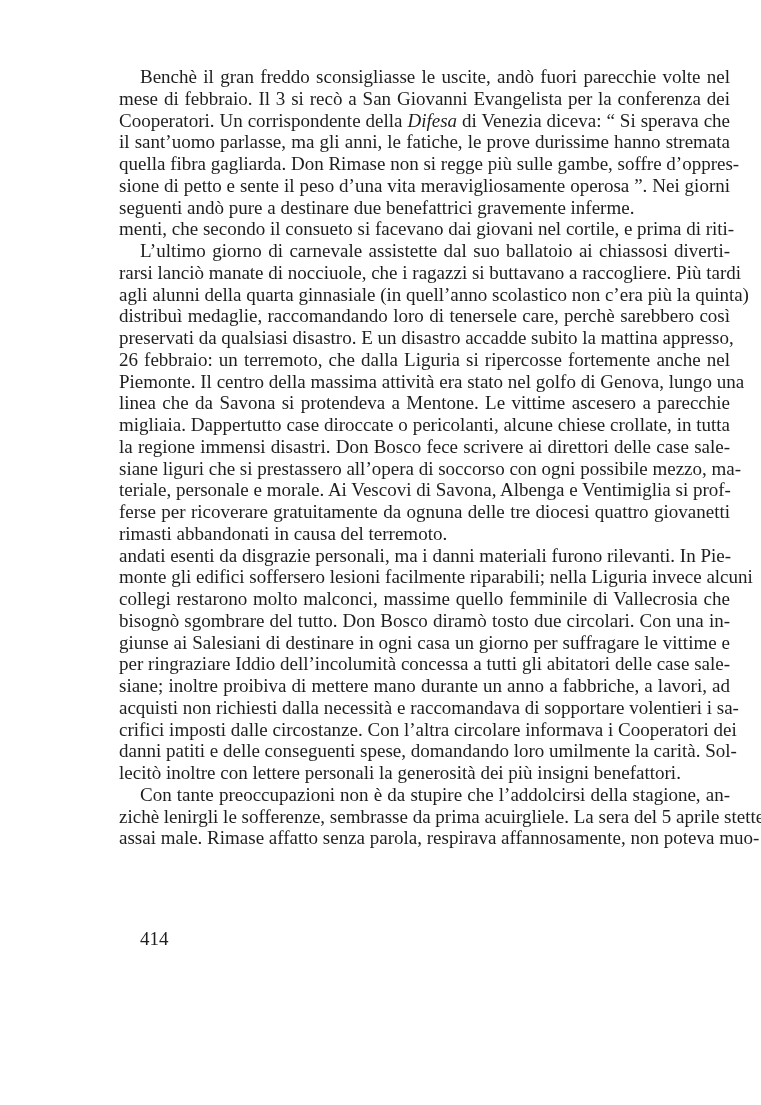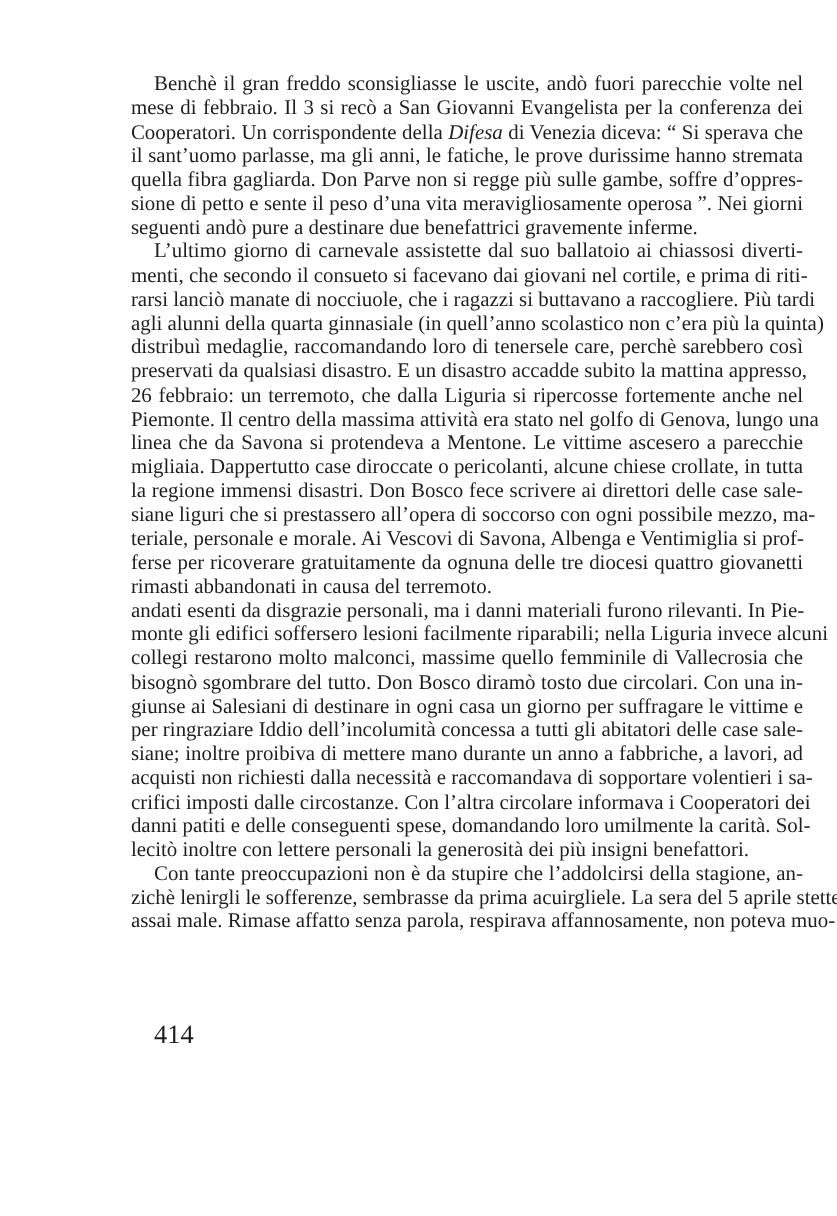--- a/index.html
+++ b/index.html
@@ -21,42 +21,42 @@
     text-align: justify;
     text-align-last: justify;
   }
   .line.last { text-align-last: left; }
   .line.indent { padding-left: 21px; }
   .page-number {
     position: absolute;
     left: 140px;
     top: 928px;
     font-family: "Liberation Serif", "DejaVu Serif", serif;
-    font-size: 24px;
+    font-size: 19px;
     color: #1e1e1e;
     text-align: right;
   }
   i { font-style: italic; }
 </style>
 </head>
 <body>
 
 <div class="page">
   <div>
       <span class="line indent">Benchè il gran freddo sconsigliasse le uscite, andò fuori parecchie volte nel</span>
       <span class="line">mese di febbraio. Il 3 si recò a San Giovanni Evangelista per la conferenza dei</span>
       <span class="line">Cooperatori. Un corrispondente della <i>Difesa</i> di Venezia diceva: “ Si sperava che</span>
       <span class="line">il sant’uomo parlasse, ma gli anni, le fatiche, le prove durissime hanno stremata</span>
-      <span class="line">quella fibra gagliarda. Don Parve non si regge più sulle gambe, soffre d’oppres-</span>
+      <span class="line">quella fibra gagliarda. Don Rimase non si regge più sulle gambe, soffre d’oppres-</span>
       <span class="line">sione di petto e sente il peso d’una vita meravigliosamente operosa ”. Nei giorni</span>
       <span class="line last">seguenti andò pure a destinare due benefattrici gravemente inferme.</span>
     </div>
   <div>
+      <span class="line">menti, che secondo il consueto si facevano dai giovani nel cortile, e prima di riti-</span>
       <span class="line indent">L’ultimo giorno di carnevale assistette dal suo ballatoio ai chiassosi diverti-</span>
-      <span class="line">menti, che secondo il consueto si facevano dai giovani nel cortile, e prima di riti-</span>
       <span class="line">rarsi lanciò manate di nocciuole, che i ragazzi si buttavano a raccogliere. Più tardi</span>
       <span class="line">agli alunni della quarta ginnasiale (in quell’anno scolastico non c’era più la quinta)</span>
       <span class="line">distribuì medaglie, raccomandando loro di tenersele care, perchè sarebbero così</span>
       <span class="line">preservati da qualsiasi disastro. E un disastro accadde subito la mattina appresso,</span>
       <span class="line">26 febbraio: un terremoto, che dalla Liguria si ripercosse fortemente anche nel</span>
       <span class="line">Piemonte. Il centro della massima attività era stato nel golfo di Genova, lungo una</span>
       <span class="line">linea che da Savona si protendeva a Mentone. Le vittime ascesero a parecchie</span>
       <span class="line">migliaia. Dappertutto case diroccate o pericolanti, alcune chiese crollate, in tutta</span>
       <span class="line">la regione immensi disastri. Don Bosco fece scrivere ai direttori delle case sale-</span>
       <span class="line">siane liguri che si prestassero all’opera di soccorso con ogni possibile mezzo, ma-</span>

